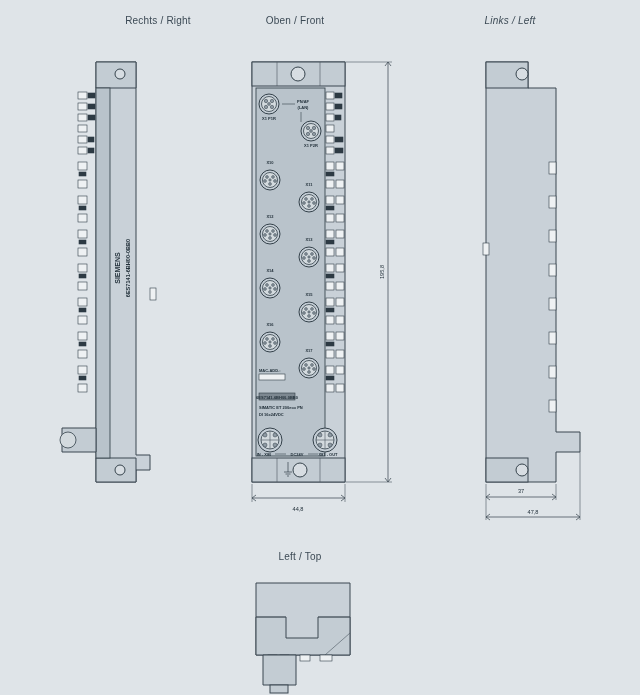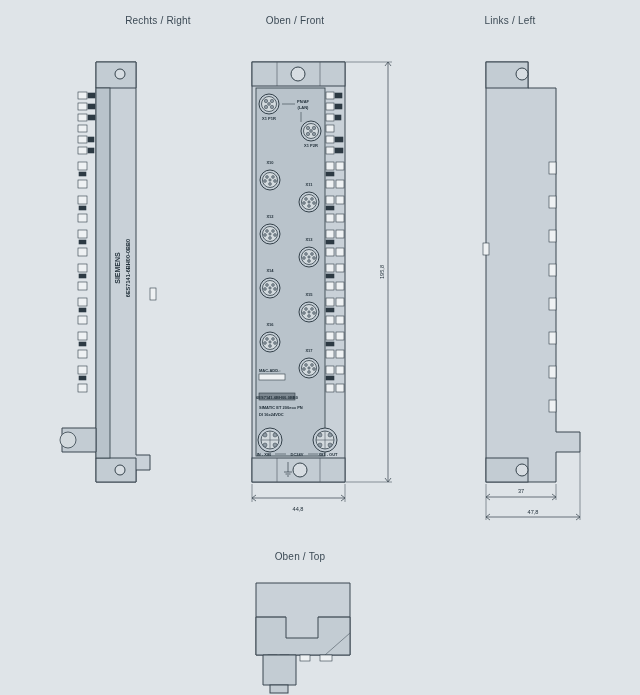--- a/index.html
+++ b/index.html
@@ -24,21 +24,21 @@
   .view-title {
     position: absolute;
     font-size: 10px;
     color: #3c4a55;
     letter-spacing: 0.2px;
     white-space: nowrap;
     text-align: center;
   }
   #title-right  { left: 78px;  top: 15px; width: 160px; }
   #title-front  { left: 215px; top: 15px; width: 160px; }
-  #title-left   { left: 430px; top: 15px; width: 160px; }
+  #title-left   { left: 430px; top: 15px; width: 160px; font-style: italic; }
   #title-top    { left: 220px; top: 551px; width: 160px; }
 
   svg { position: absolute; left: 0; top: 0; }
   svg text { font-family: "Liberation Sans", sans-serif; fill: #22303a; }
 
   .body-fill   { fill: #c9d1d8; stroke: #3a4750; stroke-width: 1; }
   .body-fill2  { fill: #c3ccd3; stroke: #3a4750; stroke-width: 1; }
   .plate       { fill: #b9c3cb; stroke: #3a4750; stroke-width: 0.9; }
   .ledblk      { fill: #2d3a43; stroke: #2d3a43; stroke-width: 0.6; }
   .conn-out    { fill: #c5ced6; stroke: #34414a; stroke-width: 1; }
@@ -56,21 +56,21 @@
   .bold { font-weight: bold; }
 </style>
 </head>
 <body>
 
 <div class="stage">
 
   <div class="view-title" id="title-right">Rechts / Right</div>
   <div class="view-title" id="title-front">Oben / Front</div>
   <div class="view-title" id="title-left">Links / Left</div>
-  <div class="view-title" id="title-top">Oben / Top</div>
+  <div class="view-title" id="title-top">Left / Top</div>
 
   <svg width="640" height="695" viewBox="0 0 640 695">
 
     <g>
 
       <path class="body-fill" d="M96,62 L136,62 L136,455 L150,455 L150,470 L136,470 L136,482 L96,482 Z"></path>
 
       <path class="body-fill2" d="M96,62 L136,62 L136,88 L96,88 Z"></path>
       <circle class="hole" cx="120" cy="74" r="5"></circle>
 

